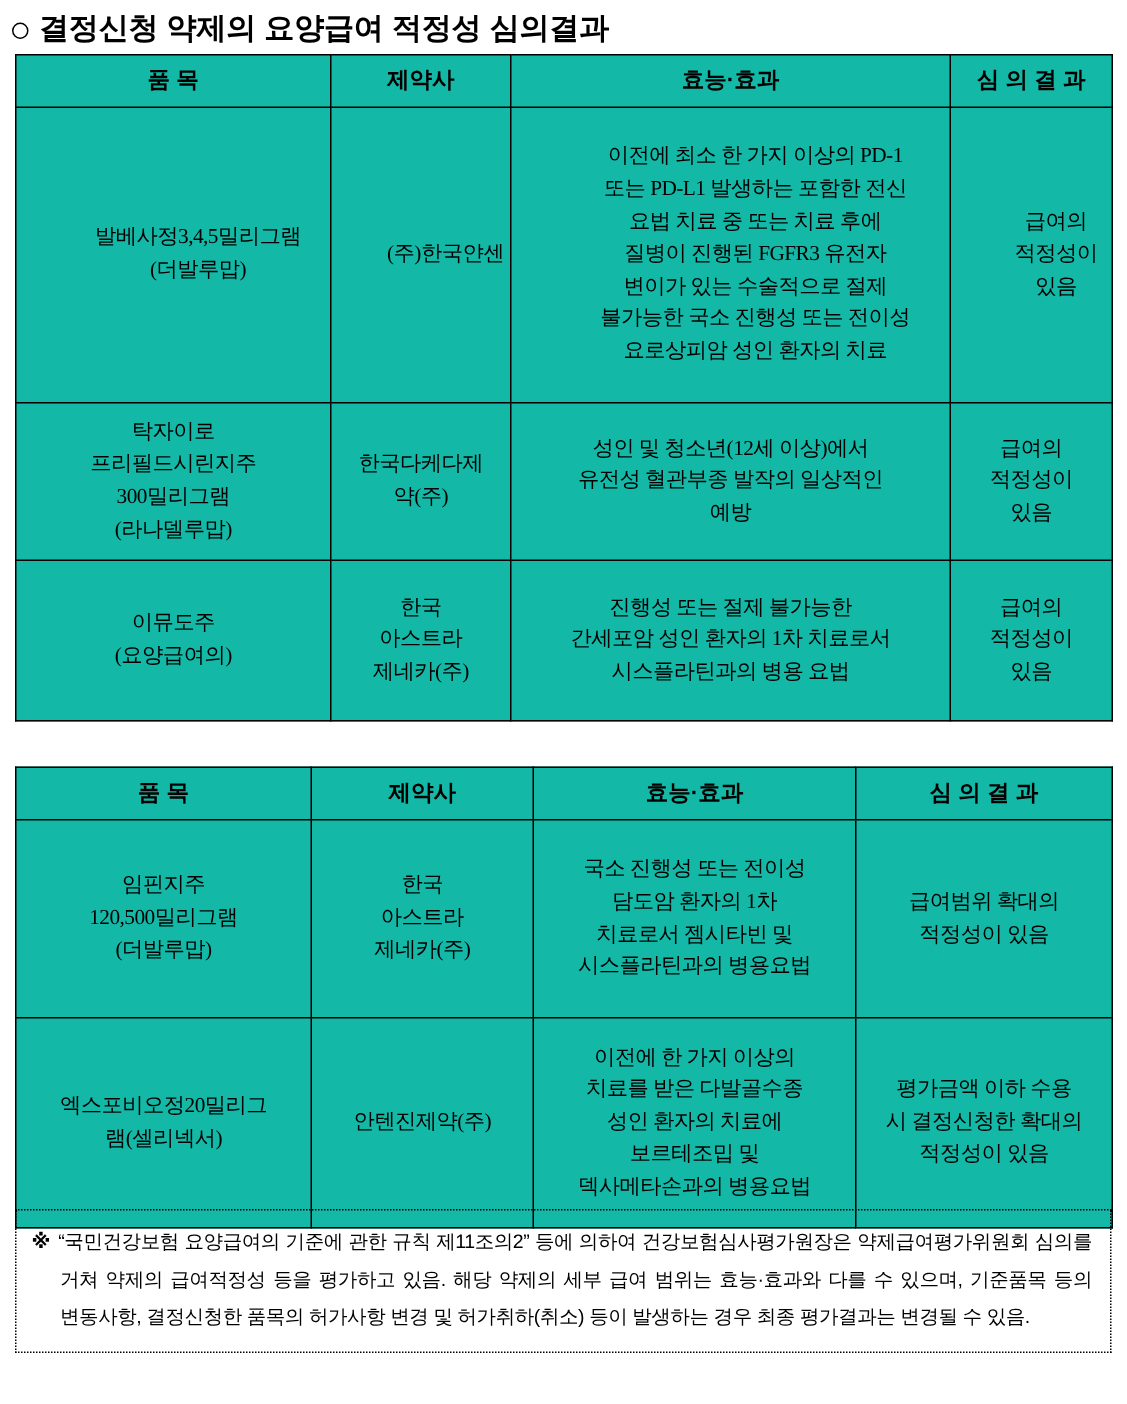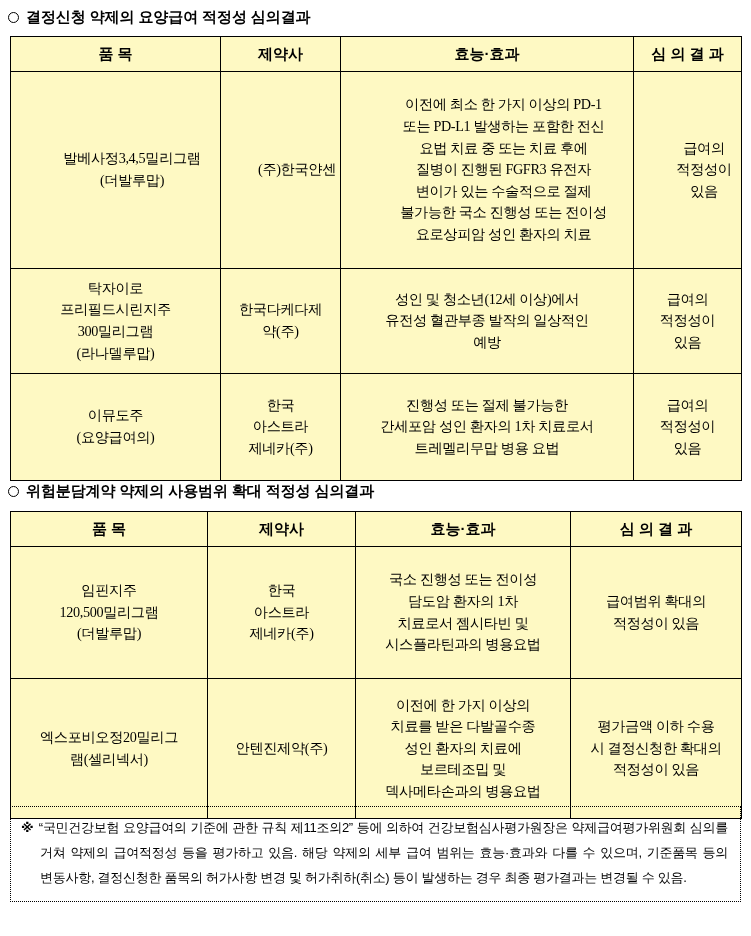--- a/index.html
+++ b/index.html
@@ -18,21 +18,21 @@
   .page {
     position: relative;
     width: 751px;
     height: 936px;
     box-sizing: border-box;
   }
 
   
   .section-heading {
     font-family: "Liberation Sans", "DejaVu Sans", sans-serif;
-    font-size: 15px;
+    font-size: 20px;
     font-weight: bold;
     letter-spacing: -0.1px;
     line-height: 1;
     white-space: nowrap;
   }
   .section-heading .marker {
     display: inline-block;
     width: 11px;
     height: 11px;
     border: 1.4px solid #000;
@@ -41,21 +41,21 @@
     margin-right: 7px;
     position: relative;
     top: 1px;
   }
 
   
   table.doc-table {
     border-collapse: collapse;
     table-layout: fixed;
     font-family: "Liberation Serif", "DejaVu Serif", serif;
-    background: #fef9c3;
+    background: #14b8a6;
   }
   table.doc-table th,
   table.doc-table td {
     border: 1.1px solid #000;
     text-align: center;
     vertical-align: middle;
     padding: 4px 3px;
     line-height: 1.52;
     letter-spacing: -0.35px;
     word-break: keep-all;
@@ -220,37 +220,34 @@
             <span class="cell-lines">
               <span>한국</span>
               <span>아스트라</span>
               <span>제네카(주)</span>
             </span>
           </td>
         <td>
             <span class="cell-lines">
               <span>진행성 또는 절제 불가능한</span>
               <span>간세포암 성인 환자의 1차 치료로서</span>
-              <span>트레멜리무맙 병용 요법</span>
+              <span>시스플라틴과의 병용 요법</span>
             </span>
           </td>
         <td>
             <span class="cell-lines">
               <span>급여의</span>
               <span>적정성이</span>
               <span>있음</span>
             </span>
           </td>
       </tr>
     </tbody>
   </table>
 
-  <div class="section-heading" id="heading-2">
-    <span class="marker"></span><span>위험분담계약 약제의 사용범위 확대 적정성 심의결과</span>
-  </div>
 
   <table class="doc-table" id="table-2">
     <colgroup>
       <col class="c1">
         <col class="c2">
         <col class="c3">
         <col class="c4">
     </colgroup>
     <thead>
       <tr>

